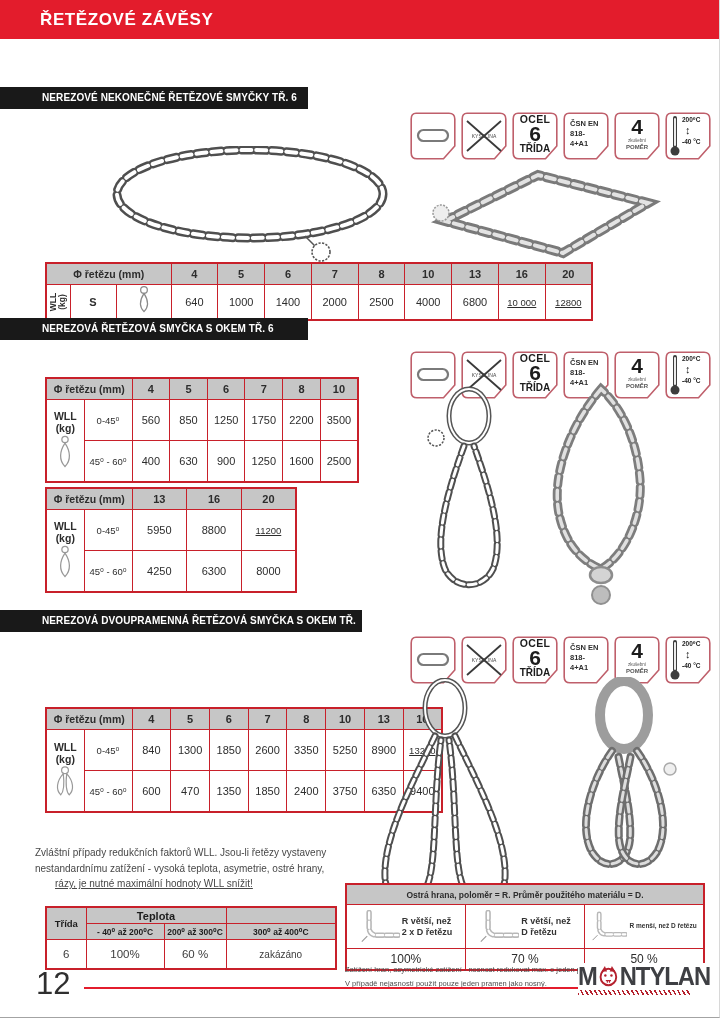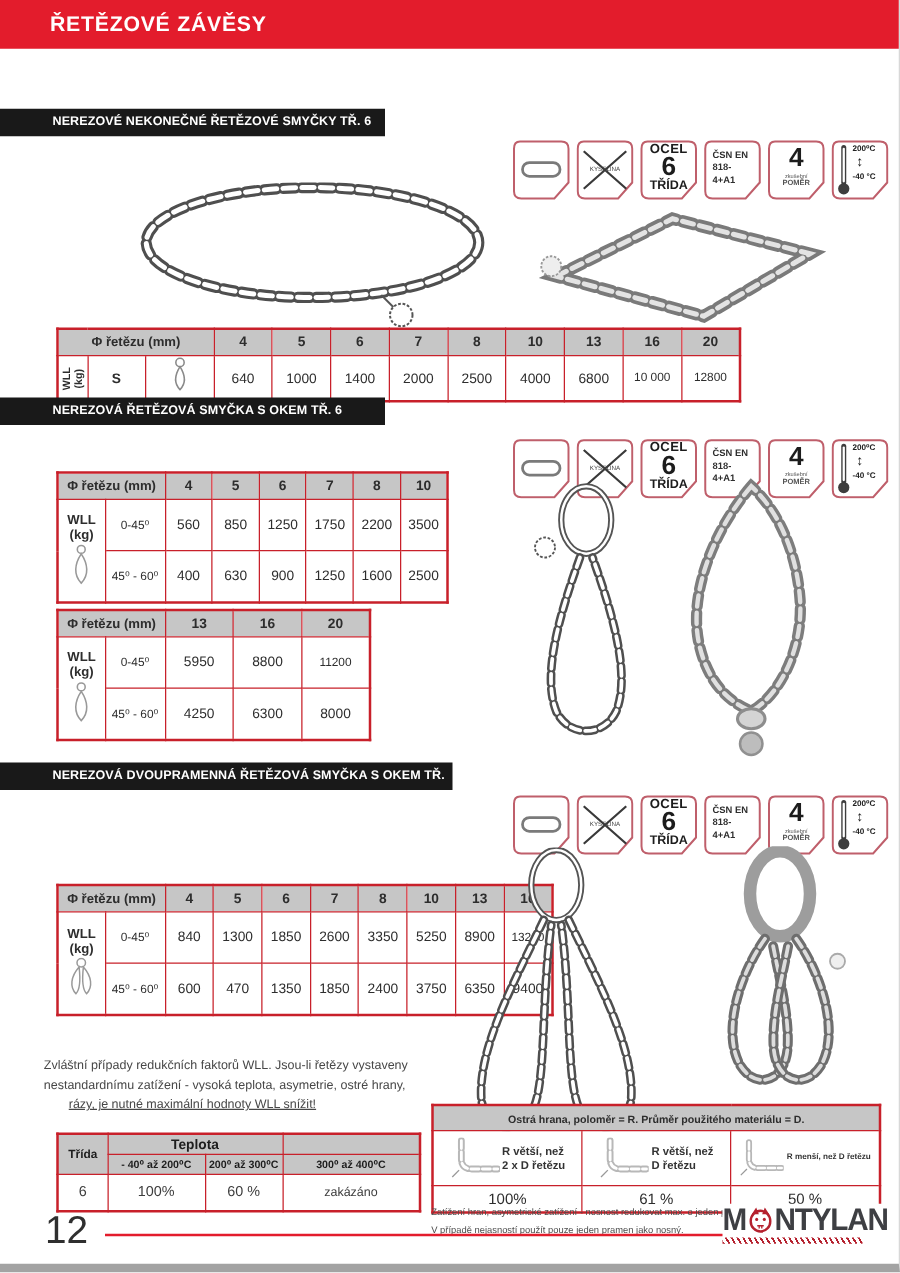--- a/index.html
+++ b/index.html
@@ -1,18 +1,18 @@
 <!DOCTYPE html>
 <html><head>
 <meta charset="utf-8">
 <style>
   html,body{margin:0;padding:0;background:#fff;}
   .page{position:relative;width:720px;height:1018px;background:#fff;overflow:hidden;
         font-family:"Liberation Sans","DejaVu Sans",sans-serif;color:#3d3d3d;
-        border-right:1px solid #d8d8d8;border-bottom:7px solid #a3a3a3;box-sizing:border-box;}
+        border-right:1px solid #d8d8d8;border-bottom:1px solid #a3a3a3;box-sizing:border-box;}
   .abs{position:absolute;}
 
   
   .top-bar{left:0;top:0;width:720px;height:39px;background:#e31c2c;}
   .top-title{position:absolute;left:40px;top:0;line-height:39px;color:#fff;
              font-size:17px;font-weight:700;letter-spacing:.6px;}
 
   
   .sec-bar{background:#191919;height:22px;color:#fff;font-weight:700;font-size:10px;
            letter-spacing:.1px;line-height:22px;padding-left:42px;box-sizing:border-box;}
@@ -36,21 +36,21 @@
   .temps .tv{font-size:6.5px;font-weight:600;line-height:9px;}
   .temps .ar{font-size:11px;line-height:13px;font-weight:700;padding-left:3px;}
 
   
   table.dtable{border-collapse:collapse;table-layout:fixed;border:2px solid #c8202a;}
   table.dtable td{border:1.2px solid #c8202a;text-align:center;vertical-align:middle;
                   padding:0;overflow:hidden;color:#2d2d2d;}
   td.hgray{background:#c6c6c6;font-weight:700;font-size:10.5px;height:20px;color:#1d1d1d;}
   td.hsize{background:#c6c6c6;font-weight:700;font-size:11px;height:20px;color:#1d1d1d;}
   td.val{font-size:11px;background:#fff;}
-  td.val.tight{font-size:9.5px;}
+  td.val.tight{font-size:9.5px;text-decoration:underline;}
   td.tval{font-size:11.5px;background:#fff;}
   td.tval.tight{font-size:10px;}
   .t1 td.val{height:33px;}
   .t2 td.val,.t3 td.val{height:40px;}
   td.angle{font-size:9.5px;background:#fff;}
   .rotwrap{transform:rotate(-90deg);display:flex;flex-direction:column;
            font-size:8.5px;font-weight:700;line-height:9px;color:#2d2d2d;}
   .wllbox{display:flex;flex-direction:column;align-items:center;justify-content:center;gap:1px;}
   .wlab{font-size:10.5px;font-weight:600;line-height:11px;color:#2d2d2d;}
   td.scell{font-size:11px;font-weight:600;}
@@ -600,21 +600,21 @@
             <path d="M10 2 V18 Q10 27 19 27 H42" fill="none" stroke="#b8b8b8" stroke-width="6" stroke-dasharray="7 3" stroke-linecap="round"></path>
             <path d="M10 2 V18 Q10 27 19 27 H42" fill="none" stroke="#fff" stroke-width="2.5" stroke-dasharray="7 3" stroke-linecap="round"></path>
             <line x1="2" y1="34" x2="8" y2="28" stroke="#999" stroke-width="1.2"></line>
           </svg>
           <div class="elbl small">R menší, než D řetězu</div>
         </div>
       </td>
     </tr>
     <tr>
           <td class="pct">100%</td>
-          <td class="pct">61 %</td>
+          <td class="pct">70 %</td>
           <td class="pct">50 %</td>
         </tr>
   </tbody>
     </table>
 
   <div class="abs fnotes" style="left:345px;top:963px;">
     <span style="display:block">Zatížení hran, asymetrické zatížení - nosnost redukovat max. o jeden pramen.</span>
     <span style="display:block">V případě nejasností použít pouze jeden pramen jako nosný.</span>
   </div>
 

